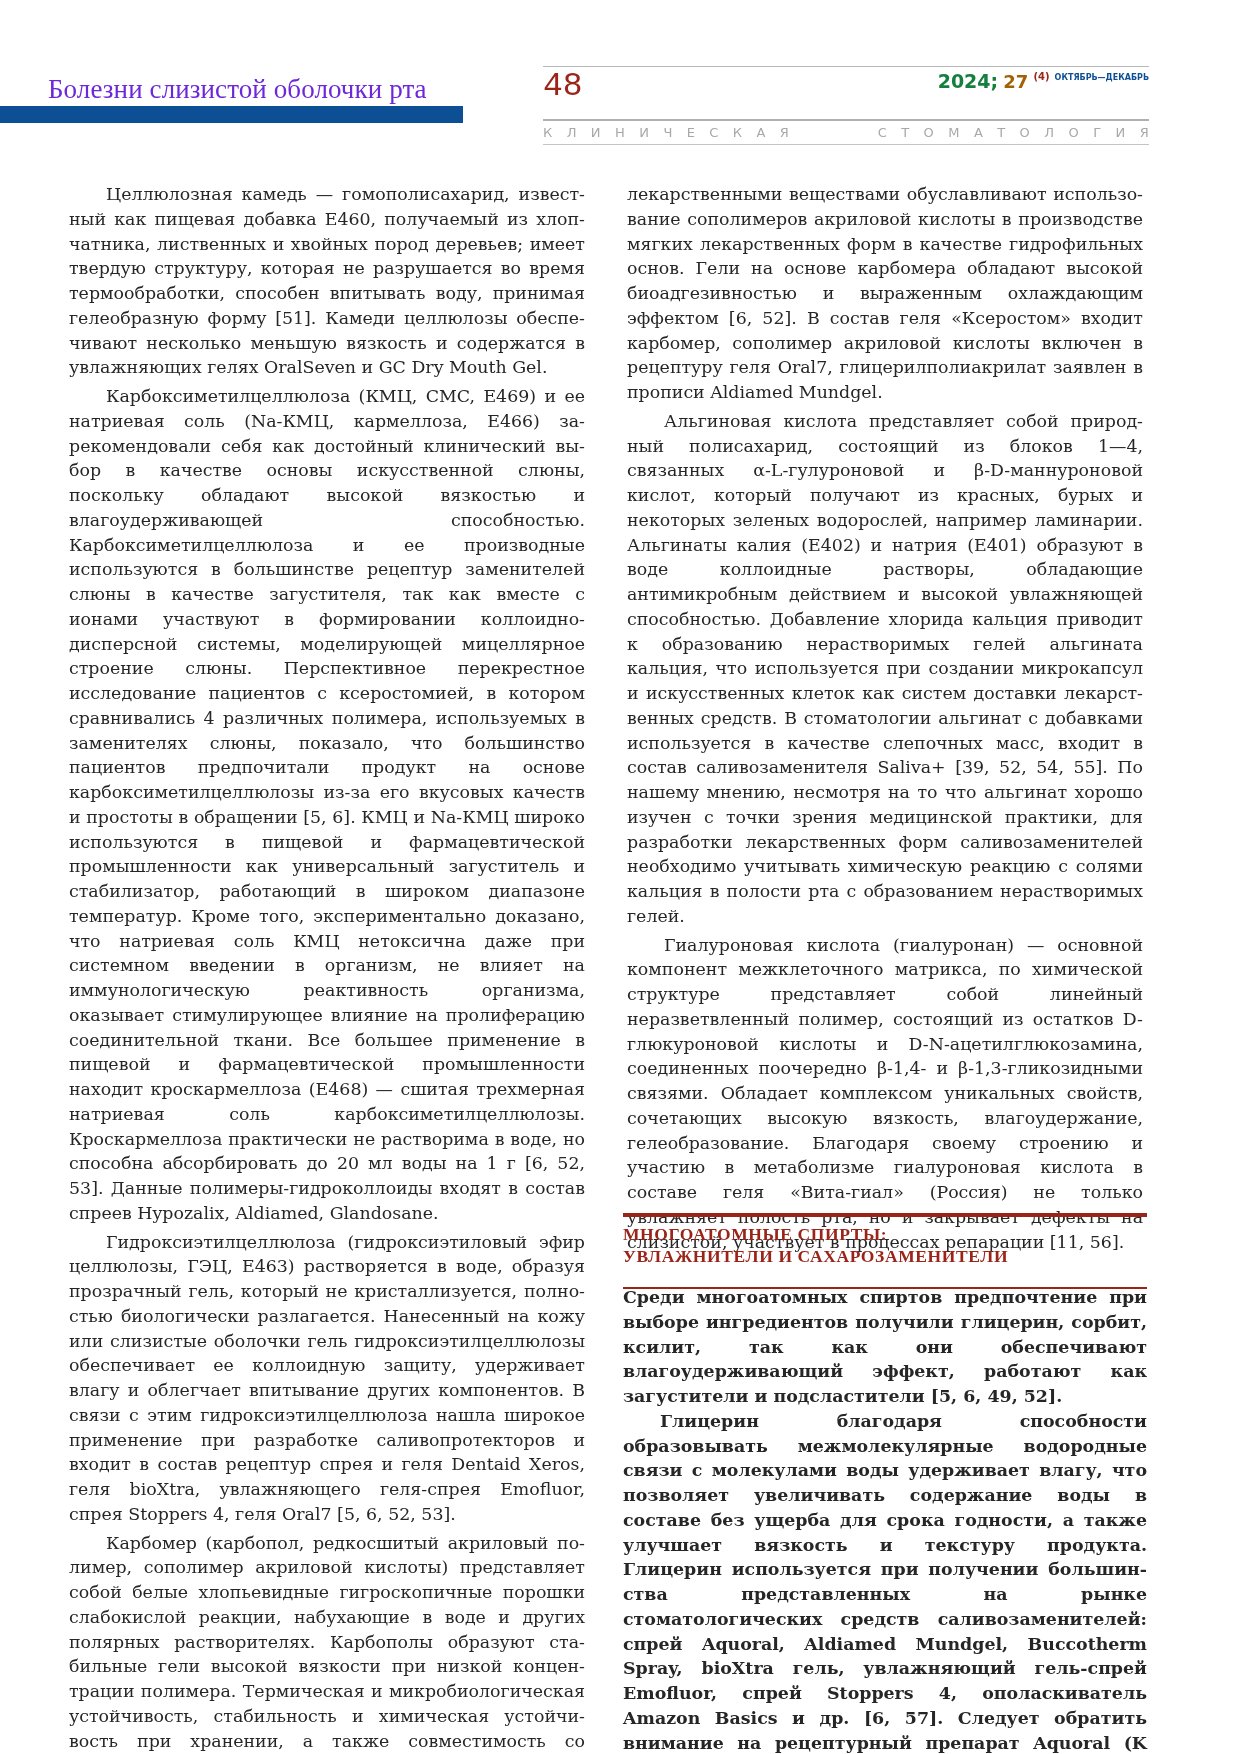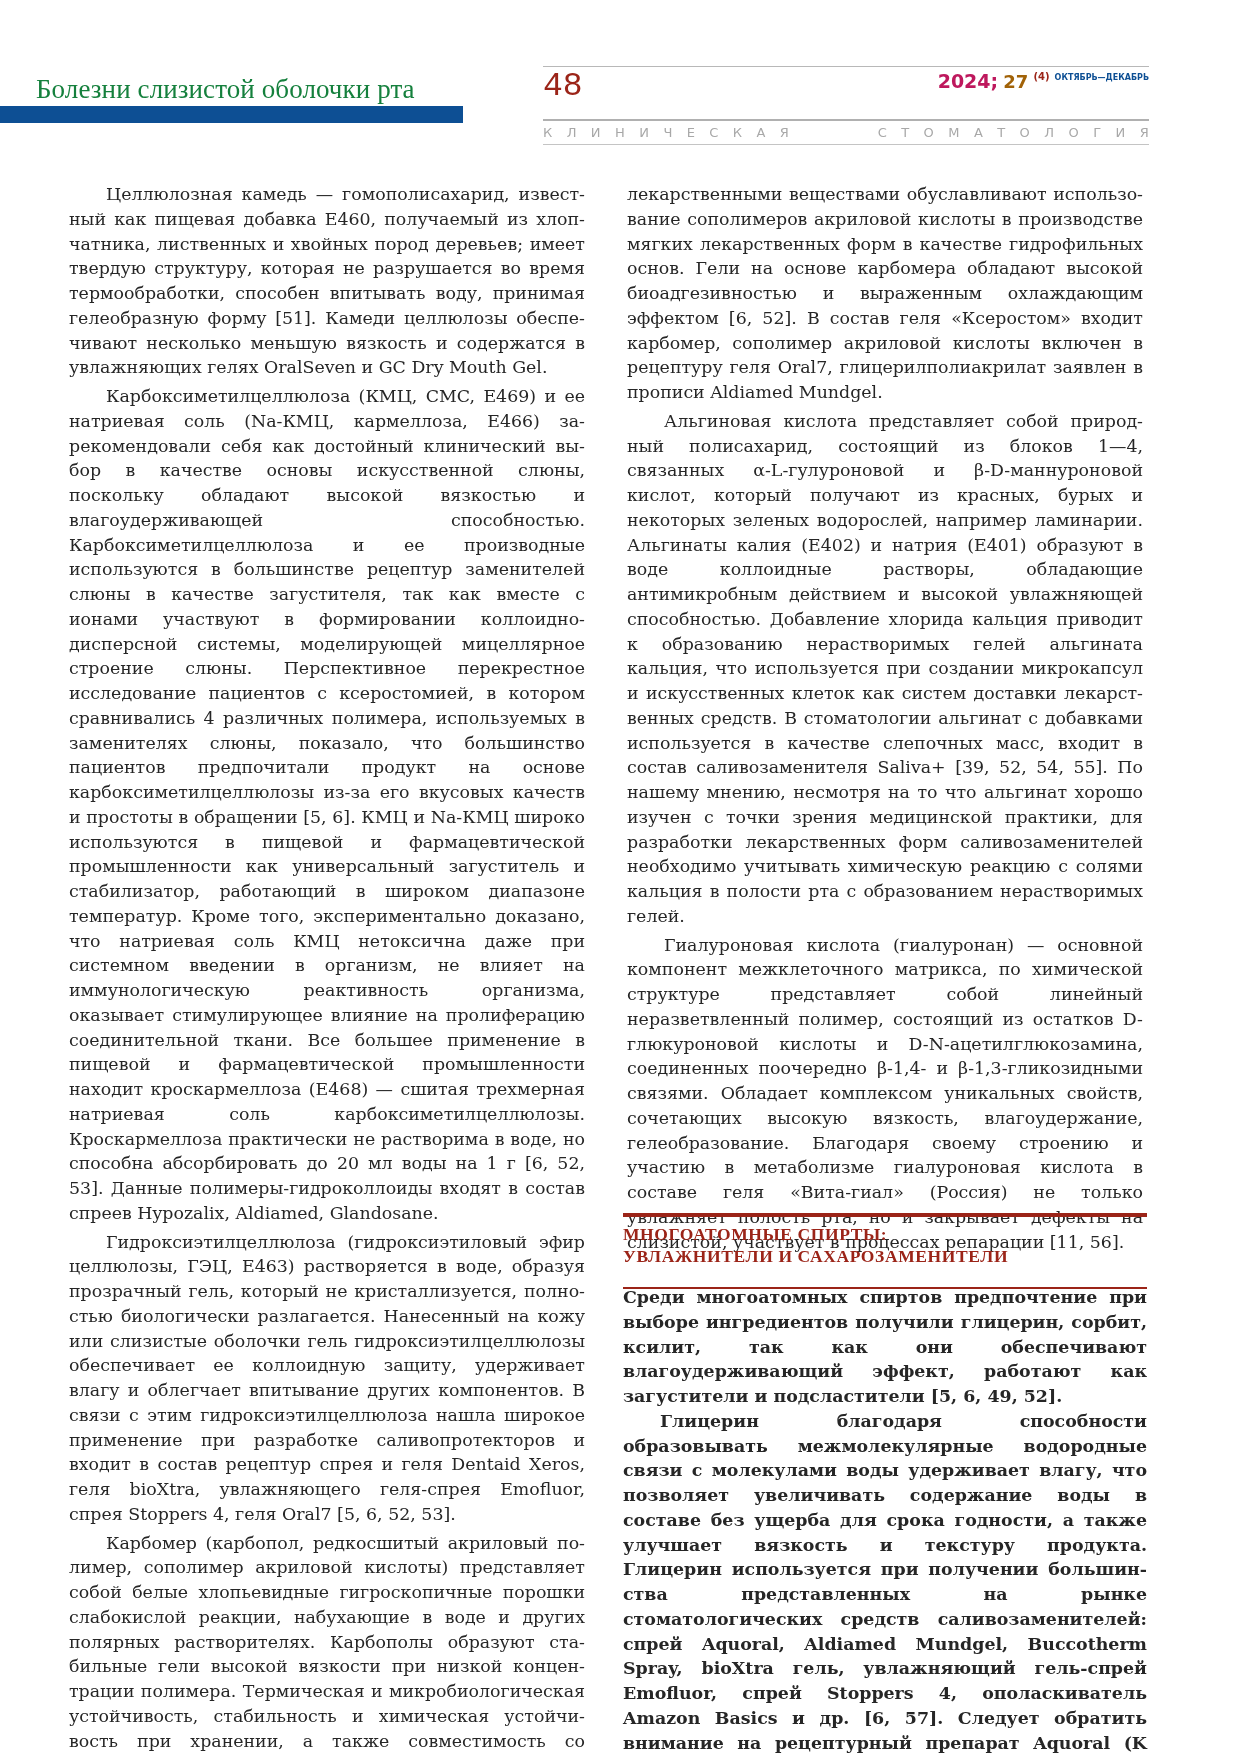--- a/index.html
+++ b/index.html
@@ -1,24 +1,24 @@
 <!DOCTYPE html>
 <html><head>
 <meta charset="utf-8">
 <style>
   html, body { margin: 0; padding: 0; background: #ffffff; }
   body { width: 1241px; height: 1754px; position: relative; overflow: hidden; font-family: "DejaVu Serif", "Liberation Serif", serif; color: #262626; }
 
   
-  .hdr-section { position: absolute; left: 36px; top: 74px; font-family: "Liberation Serif", "DejaVu Serif", serif; font-size: 27px; color: #15803d; letter-spacing: 0.1px; white-space: nowrap; }
+  .hdr-section { position: absolute; left: 48px; top: 74px; font-family: "Liberation Serif", "DejaVu Serif", serif; font-size: 27px; color: #6d28d9; letter-spacing: 0.1px; white-space: nowrap; }
   .hdr-bar { position: absolute; left: 0; top: 106px; width: 463px; height: 17px; background: #0d4f94; }
   .hdr-rule-top { position: absolute; left: 543px; top: 66px; width: 606px; height: 1px; background: #b8b8b8; }
   .hdr-pagenum { position: absolute; left: 543px; top: 70px; font-family: Liberation Mono, monospace; font-size: 33px; color: #9b2418; line-height: 1; }
   .hdr-issue { position: absolute; right: 92px; top: 70px; font-family: "DejaVu Sans", "Liberation Sans", sans-serif; white-space: nowrap; }
-  .hdr-year { font-weight: bold; font-size: 19px; color: #be185d; }
+  .hdr-year { font-weight: bold; font-size: 19px; color: #15803d; }
   .hdr-vol { font-weight: bold; font-size: 18px; color: #a16207; }
   .hdr-num { font-size: 10px; font-weight: bold; color: #9b2418; vertical-align: 8px; }
   .hdr-months { font-size: 8px; font-weight: bold; color: #0d4f94; vertical-align: 8px; }
   .hdr-rule-mid { position: absolute; left: 543px; top: 119px; width: 606px; height: 2px; background: #b0b0b0; }
   .hdr-journal { position: absolute; left: 543px; top: 125px; width: 606px; display: flex; justify-content: space-between; font-family: "DejaVu Sans", "Liberation Sans", sans-serif; font-size: 13px; color: #a8a8a8; line-height: 16px; }
   .hdr-journal span { display: inline-block; }
   .hdr-journal .gap { width: 60px; }
   .hdr-rule-bot { position: absolute; left: 543px; top: 144px; width: 606px; height: 1px; background: #c4c4c4; }
 
   

